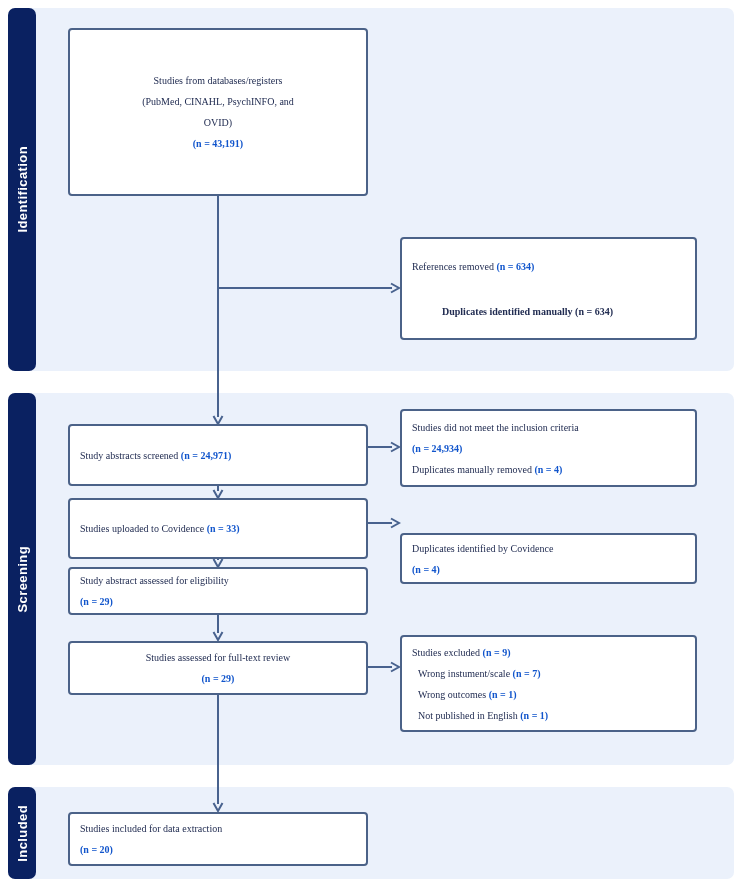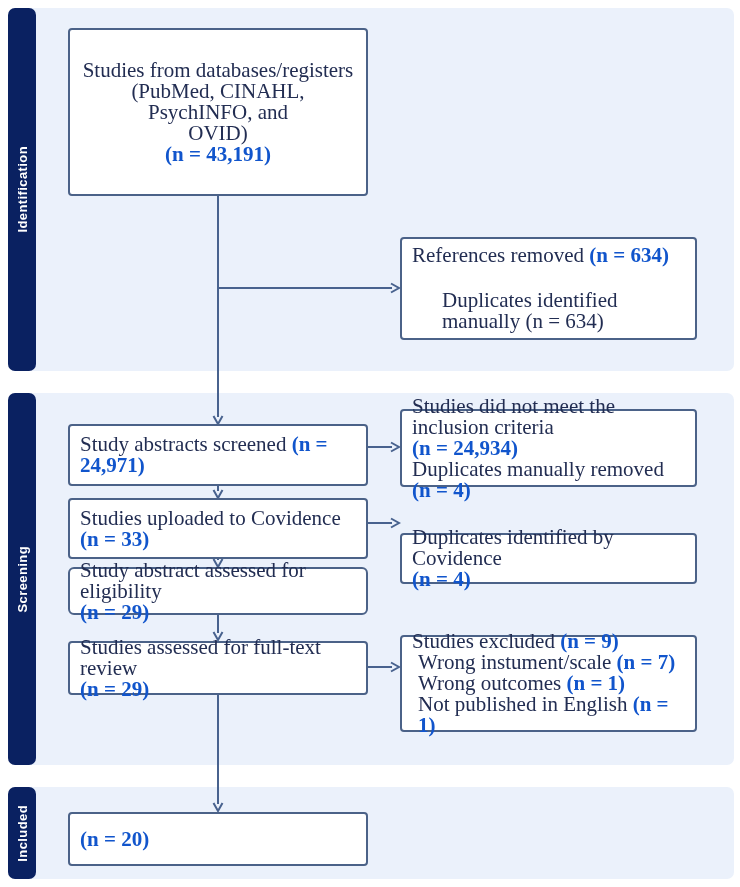--- a/index.html
+++ b/index.html
@@ -49,21 +49,21 @@
     font-size: 13px;
     letter-spacing: 0.4px;
     white-space: nowrap;
   }
   .box {
     position: absolute;
     background: var(--box-bg);
     border: 2px solid var(--border);
     border-radius: 4px;
     color: var(--text);
-    font-size: 21px;
+    font-size: 10px;
     line-height: 21px;
     padding: 0 10px;
     display: flex;
     flex-direction: column;
     justify-content: center;
   }
   .box.center { text-align: center; }
   .box .count { color: var(--count); font-weight: bold; }
   .arrows {
     position: absolute;
@@ -116,21 +116,21 @@
 
   <div class="box center" style="left:68px; top:28px; width:300px; height:168px;">
       <div class="line"><span>Studies from databases/registers</span></div>
       <div class="line"><span>(PubMed, CINAHL, PsychINFO, and</span></div>
       <div class="line"><span>OVID)</span></div>
       <div class="line"><span class="count">(n = 43,191)</span></div>
     </div>
 
   <div class="box" style="left:400px; top:237px; width:297px; height:103px;gap:24px;">
       <div class="line"><span>References removed </span><span class="count">(n = 634)</span></div>
-      <div class="line" style="padding-left: 30px;"><span>Duplicates identified manually (n = 634)</span></div>
+      <div class="line" style="padding-left: 30px; font-weight: bold;"><span>Duplicates identified manually (n = 634)</span></div>
     </div>
 
   <div class="box" style="left:68px; top:424px; width:300px; height:62px;">
       <div class="line"><span>Study abstracts screened </span><span class="count">(n = 24,971)</span></div>
     </div>
 
   <div class="box" style="left:400px; top:409px; width:297px; height:78px;">
       <div class="line"><span>Studies did not meet the inclusion criteria</span></div>
       <div class="line"><span class="count">(n = 24,934)</span></div>
       <div class="line"><span>Duplicates manually removed </span><span class="count">(n = 4)</span></div>
@@ -138,34 +138,35 @@
 
   <div class="box" style="left:68px; top:498px; width:300px; height:61px;">
       <div class="line"><span>Studies uploaded to Covidence </span><span class="count">(n = 33)</span></div>
     </div>
 
   <div class="box" style="left:400px; top:498px; width:297px; height:51px;margin-top:35px;">
       <div class="line"><span>Duplicates identified by Covidence</span></div>
       <div class="line"><span class="count">(n = 4)</span></div>
     </div>
 
-  <div class="box" style="left:68px; top:567px; width:300px; height:48px;border-radius:6px;">
+  <div class="box" style="left:68px; top:567px; width:300px; height:48px;">
       <div class="line"><span>Study abstract assessed for eligibility</span></div>
       <div class="line"><span class="count">(n = 29)</span></div>
     </div>
 
-  <div class="box" style="left:68px; top:641px; width:300px; height:54px;">
+  <div class="box" style="left:68px; top:641px; width:300px; height:54px;align-items:center;">
       <div class="line"><span>Studies assessed for full-text review</span></div>
       <div class="line"><span class="count">(n = 29)</span></div>
     </div>
 
   <div class="box" style="left:400px; top:635px; width:297px; height:97px;">
       <div class="line"><span>Studies excluded </span><span class="count">(n = 9)</span></div>
       <div class="line" style="padding-left: 6px;"><span>Wrong instument/scale </span><span class="count">(n = 7)</span></div>
       <div class="line" style="padding-left: 6px;"><span>Wrong outcomes </span><span class="count">(n = 1)</span></div>
       <div class="line" style="padding-left: 6px;"><span>Not published in English </span><span class="count">(n = 1)</span></div>
     </div>
 
   <div class="box" style="left:68px; top:812px; width:300px; height:54px;">
+      <div class="line"><span>Studies included for data extraction</span></div>
       <div class="line"><span class="count">(n = 20)</span></div>
     </div>
 
 </div>
 
 </body></html>

